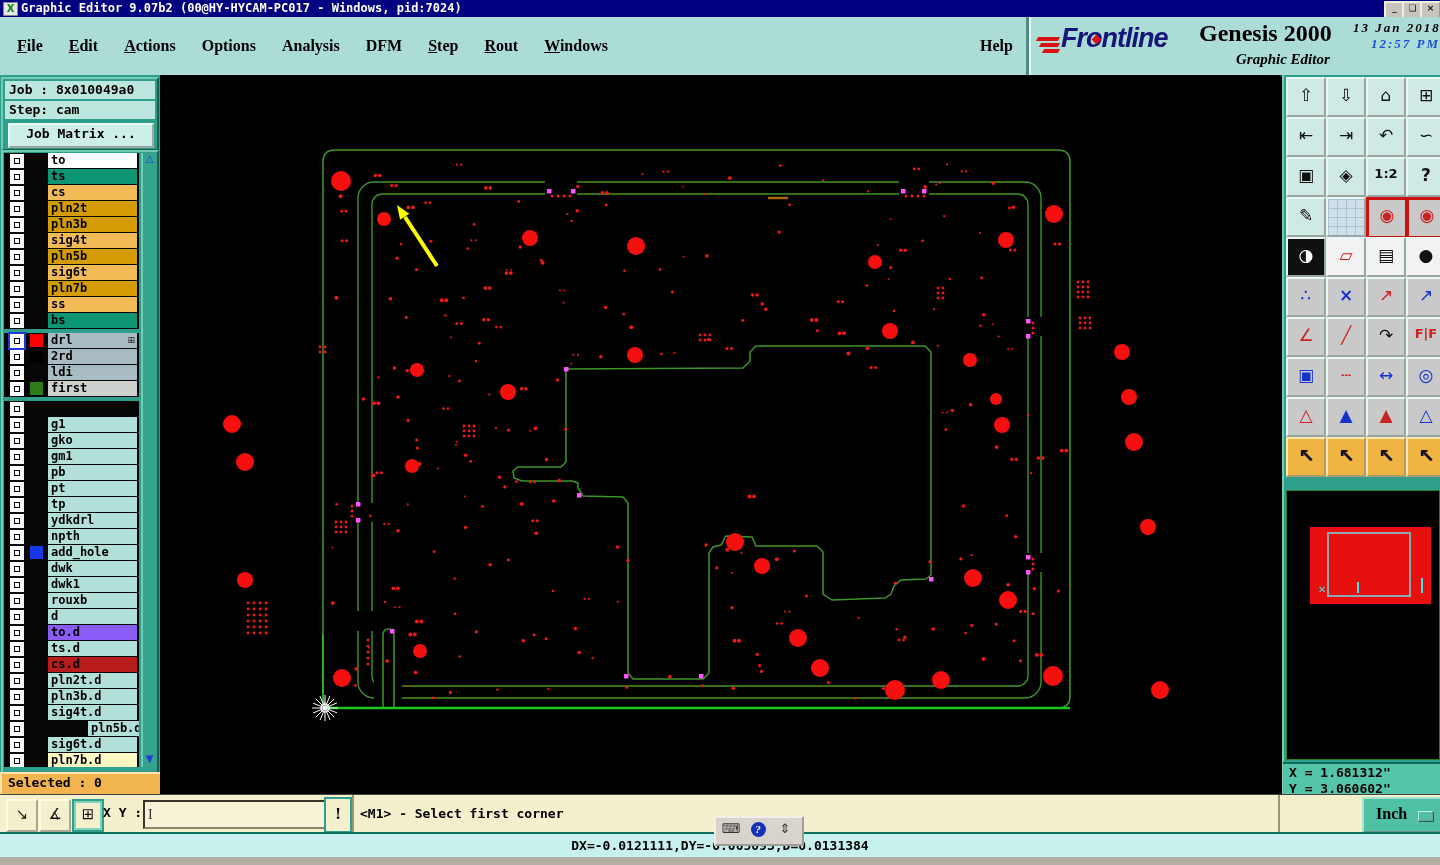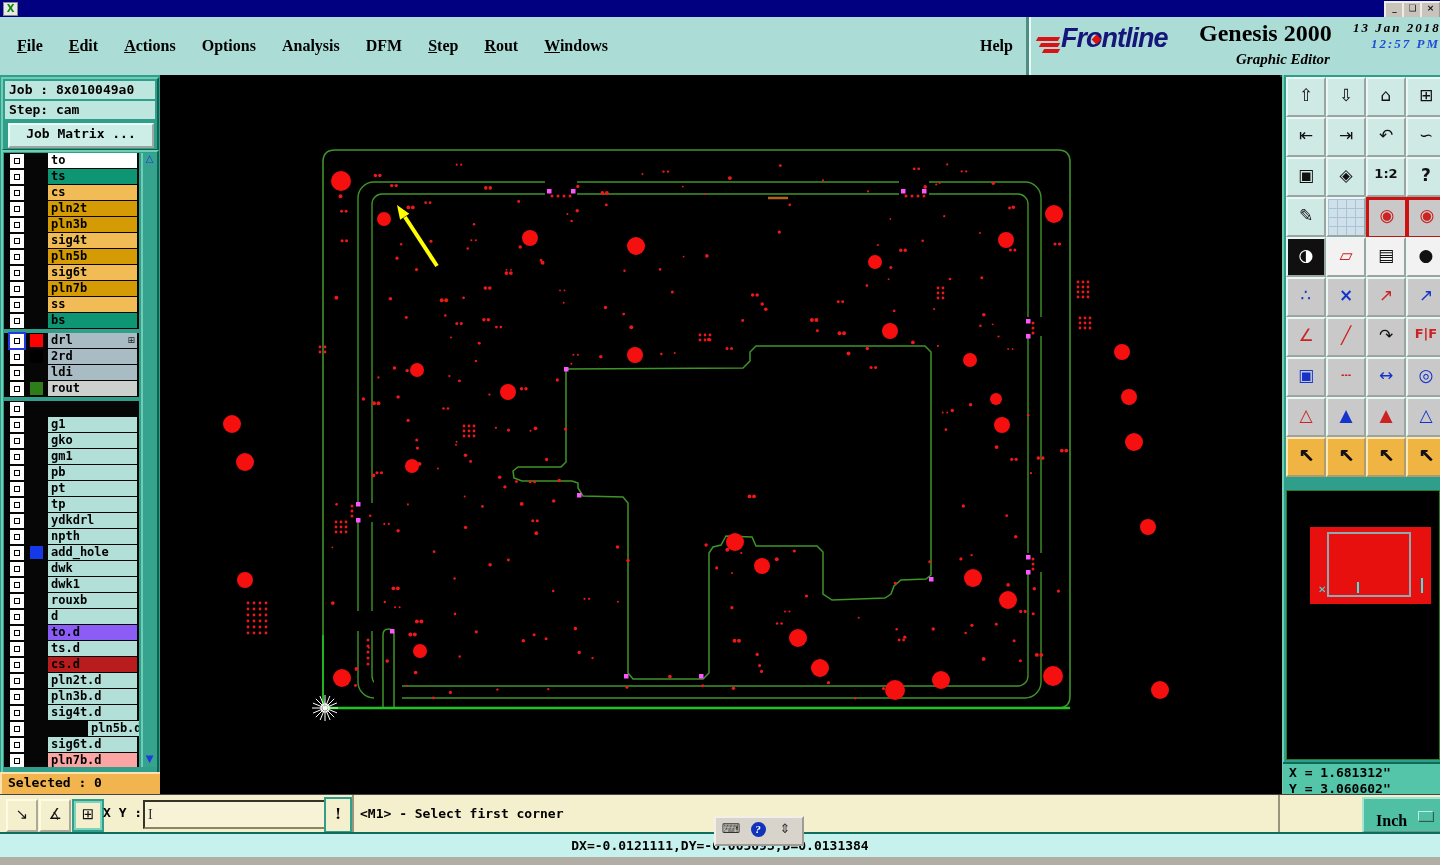--- a/index.html
+++ b/index.html
@@ -80,38 +80,39 @@
   .cbtn.active{border:2px solid #2f9e8a;box-shadow:0 0 0 2px #7fd2bc inset;}
   #xy-label{left:103px;top:11px;font:bold 13px/14px "DejaVu Sans Mono",monospace;color:#000;}
   #xy-input{left:143px;top:5px;width:180px;height:25px;background:#f8f3d6;border:2px inset #8a8565;
       font:14px/25px "Liberation Serif",serif;color:#333;padding-left:3px;}
   #bang-btn{left:324px;top:2px;width:24px;height:32px;background:#f4efcc;border:2px solid #2f9e8a;
       text-align:center;font:bold 17px/30px "Liberation Serif",serif;color:#000;}
   #prompt-text{left:360px;top:11px;font:bold 13px/15px "DejaVu Sans Mono",monospace;color:#000;}
   #cmd-sep{left:352px;top:0px;width:2px;height:38px;background:#9a957a;}
   #units-area-sep{left:1278px;top:0;width:2px;height:38px;background:#9a957a;}
   #inch-btn{left:1362px;top:2px;width:76px;height:32px;background:#4fc0a4;border:2px outset #a5e6d1;color:#000;}
-  #inch-label{position:absolute;left:12px;top:13px;font:bold 16px/18px "Liberation Serif",serif;}
+  #inch-label{position:absolute;left:12px;top:6px;font:bold 16px/18px "Liberation Serif",serif;}
   #inch-opt{position:absolute;right:7px;top:12px;width:13px;height:8px;background:#4fc0a4;border:1px outset #bdeede;box-shadow:1px 1px 0 #0d6b59;}
   
   #statusbar{left:0;top:832px;width:1440px;height:25px;background:#c7f1ed;border-top:2px solid #0e6e5e;border-bottom:2px solid #0e6e5e;}
   #status-text{width:100%;top:5px;text-align:center;font:bold 13px/14px "DejaVu Sans Mono",monospace;color:#000;}
   #bottomstrip{left:0;top:857px;width:1440px;height:8px;background:#b2aea6;}
   #minibar{left:714px;top:816px;width:86px;height:26px;background:#d8d4cc;border:2px outset #f2efe8;z-index:5;}
   .mini-cell{position:absolute;top:2px;width:24px;height:18px;text-align:center;font:13px/18px "DejaVu Sans",sans-serif;color:#333;}
   #mini-help i{display:inline-block;width:15px;height:15px;border-radius:50%;background:#1133bb;color:#fff;
       font:bold italic 11px/15px "Liberation Serif",serif;}
 </style>
 </head>
 <body>
 
 <div id="app">
 
   <div class="abs" id="titlebar">
     <div class="abs" id="title-icon">X</div>
+    <div class="abs" id="title-text">Graphic Editor 9.07b2 (00@HY-HYCAM-PC017 - Windows, pid:7024)</div>
     <div id="winbtns">
         <div class="abs winbtn" style="left: 1384px;">_</div>
         <div class="abs winbtn" style="left: 1402px;">❏</div>
         <div class="abs winbtn" style="left: 1420px;">×</div>
       </div>
   </div>
 
   <div class="abs" id="header">
     <div class="abs" id="menubar">
       <div class="abs" id="menu-row"><span class="menu-item"><u>F</u>ile</span><span class="menu-item"><u>E</u>dit</span><span class="menu-item"><u>A</u>ctions</span><span class="menu-item">Options</span><span class="menu-item">Analysis</span><span class="menu-item">DFM</span><span class="menu-item"><u>S</u>tep</span><span class="menu-item"><u>R</u>out</span><span class="menu-item"><u>W</u>indows</span></div>
@@ -226,21 +227,21 @@
             <div class="lay-cb">
               <i></i>
             </div>
             <div class="lay-label" style="background: rgb(169, 188, 195);">ldi</div>
           </div>
           <div class="lay-row">
             <div class="lay-cb">
               <i></i>
             </div>
             <div class="lay-sw" style="background: rgb(46, 125, 26);"></div>
-            <div class="lay-label" style="background: rgb(205, 209, 206);">rout</div>
+            <div class="lay-label" style="background: rgb(205, 209, 206);">first</div>
           </div>
           <div class="grp-sep"></div>
           <div class="lay-row">
             <div class="lay-cb">
               <i></i>
             </div>
             <div class="lay-label" style="background: rgb(178, 223, 215); margin-top: 16px;">d1</div>
           </div>
           <div class="lay-row">
             <div class="lay-cb">
@@ -366,21 +367,21 @@
           <div class="lay-row">
             <div class="lay-cb">
               <i></i>
             </div>
             <div class="lay-label" style="background: rgb(178, 223, 215);">sig6t.d</div>
           </div>
           <div class="lay-row">
             <div class="lay-cb">
               <i></i>
             </div>
-            <div class="lay-label" style="background: #fca5a5;">pln7b.d</div>
+            <div class="lay-label" style="background: #fef9c3;">pln7b.d</div>
           </div>
         </div>
       <div class="abs" id="list-scroll">
         <div class="abs scr-arrow" style="top:0;">△</div>
         <div class="abs scr-arrow" style="top:600px;">▼</div>
       </div>
     </div>
     <div class="abs" id="selected-bar">Selected : 0</div>
   </div>
 

